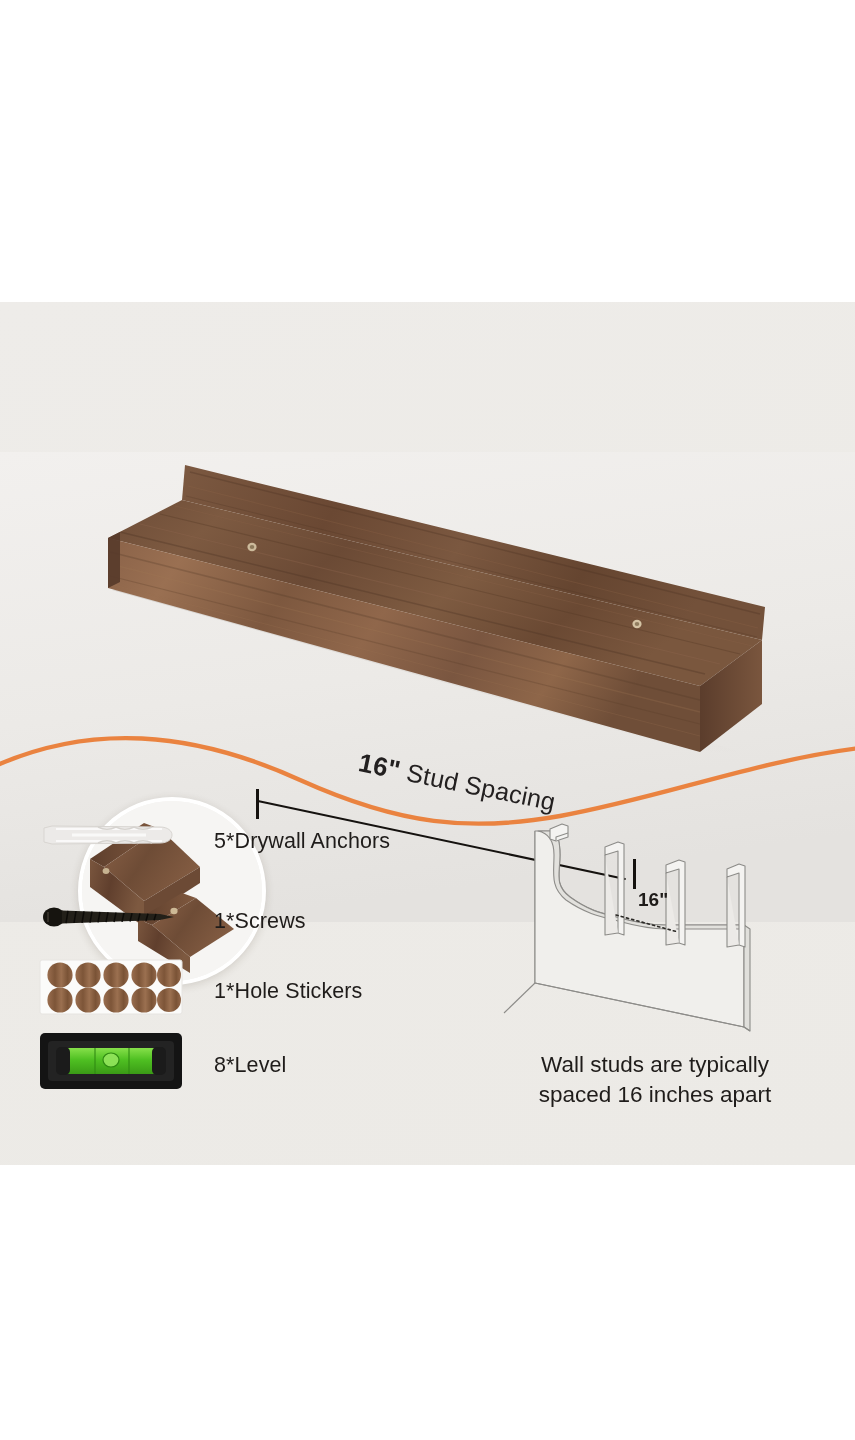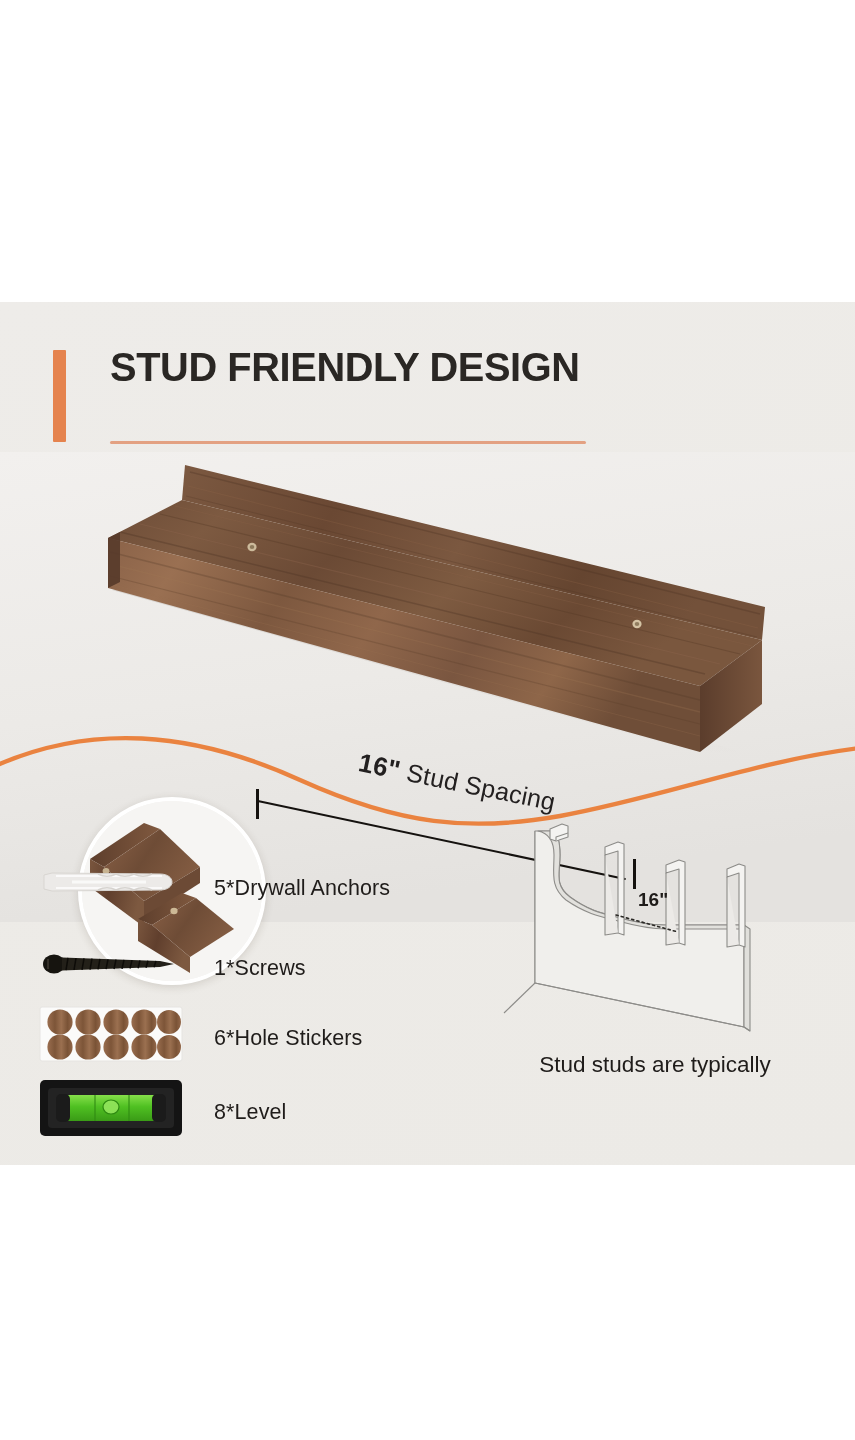--- a/index.html
+++ b/index.html
@@ -62,21 +62,21 @@
   .inset{
     position:absolute;left:78px;top:345px;width:180px;height:180px;border-radius:50%;
     background:#f4f3f1;border:4px solid #ffffff;overflow:hidden;
     box-shadow:0 2px 9px rgba(70,55,40,.16);
   }
 
   
   .wave{position:absolute;left:0;top:418px;width:855px;height:110px;pointer-events:none;}
 
   
-  .parts{position:absolute;left:0;top:543px;width:470px;height:310px;}
+  .parts{position:absolute;left:0;top:496px;width:470px;height:310px;}
   .part-row{position:absolute;left:0;width:440px;height:70px;}
   .part-row .thumb{position:absolute;left:38px;top:0;width:148px;height:62px;}
   .part-row .lbl{
     position:absolute;left:214px;top:50%;transform:translateY(-50%);
     font-size:21.5px;color:#1f1c1a;white-space:nowrap;letter-spacing:0.1px;
   }
 
   
   .studbox{position:absolute;left:492px;top:505px;width:340px;height:250px;}
   .studcap{
@@ -84,26 +84,20 @@
     text-align:center;font-size:22.5px;line-height:1.33;color:#1f1c1a;
   }
   .studcap span{display:block;}
 </style>
 </head>
 <body>
 
 <div class="stage">
   <div class="panel">
 
-    <div class="hdr">
-      <div class="hdr-bar"></div>
-      <div class="hdr-title">STUD FRIENDLY DESIGN</div>
-      <div class="hdr-rule"></div>
-      <div class="hdr-sub">enjoy this safe and easy installation</div>
-    </div>
 
     <div class="hero">
       <svg width="855" height="470" viewBox="0 0 855 470">
         <defs>
           <linearGradient id="wallG" x1="0" y1="0" x2="0.25" y2="1">
             <stop offset="0%" stop-color="#f2f0ee"></stop>
             <stop offset="55%" stop-color="#eceae7"></stop>
             <stop offset="100%" stop-color="#e4e2df"></stop>
           </linearGradient>
 
@@ -308,21 +302,21 @@
               <circle cx="106" cy="19" r="12.6"></circle>
                 <circle cx="131" cy="19" r="12"></circle>
               <circle cx="22" cy="44" r="12.6"></circle>
                 <circle cx="50" cy="44" r="12.6"></circle>
                 <circle cx="78" cy="44" r="12.6"></circle>
               <circle cx="106" cy="44" r="12.6"></circle>
                 <circle cx="131" cy="44" r="12"></circle>
             </g>
           </svg>
         </div>
-        <div class="lbl">6*Hole Stickers</div>
+        <div class="lbl">1*Hole Stickers</div>
       </div>
 
       <div class="part-row" style="top:232px;">
         <div class="thumb">
           <svg width="148" height="62" viewBox="0 0 148 62">
             <defs>
               <linearGradient id="vialG" x1="0" y1="0" x2="0" y2="1">
                 <stop offset="0%" stop-color="#86e04a"></stop>
                   <stop offset="45%" stop-color="#4fc022"></stop>
                   <stop offset="100%" stop-color="#3a9b16"></stop>
@@ -379,17 +373,18 @@
           <path d="M235,62 L247,57 L253,59 L253,140 L247,138 L247,66 L235,70 Z"></path>
           <path d="M235,70 L235,140 L247,138" fill="#eceae7"></path>
         </g>
 
         <path d="M124,108 L186,125" stroke="#2b2926" stroke-width="1.6" stroke-dasharray="2.2 3.2" fill="none" stroke-linecap="round"></path>
         <text x="146" y="99" font-family="Liberation Sans, sans-serif" font-size="19" font-weight="bold" fill="#1f1c1a">16"</text>
       </svg>
     </div>
 
     <div class="studcap">
-      <span>Stud studs are typically</span>
+      <span>Wall studs are typically</span>
+      <span>spaced 16 inches apart</span>
     </div>
 
   </div>
 </div>
 
 </body></html>

